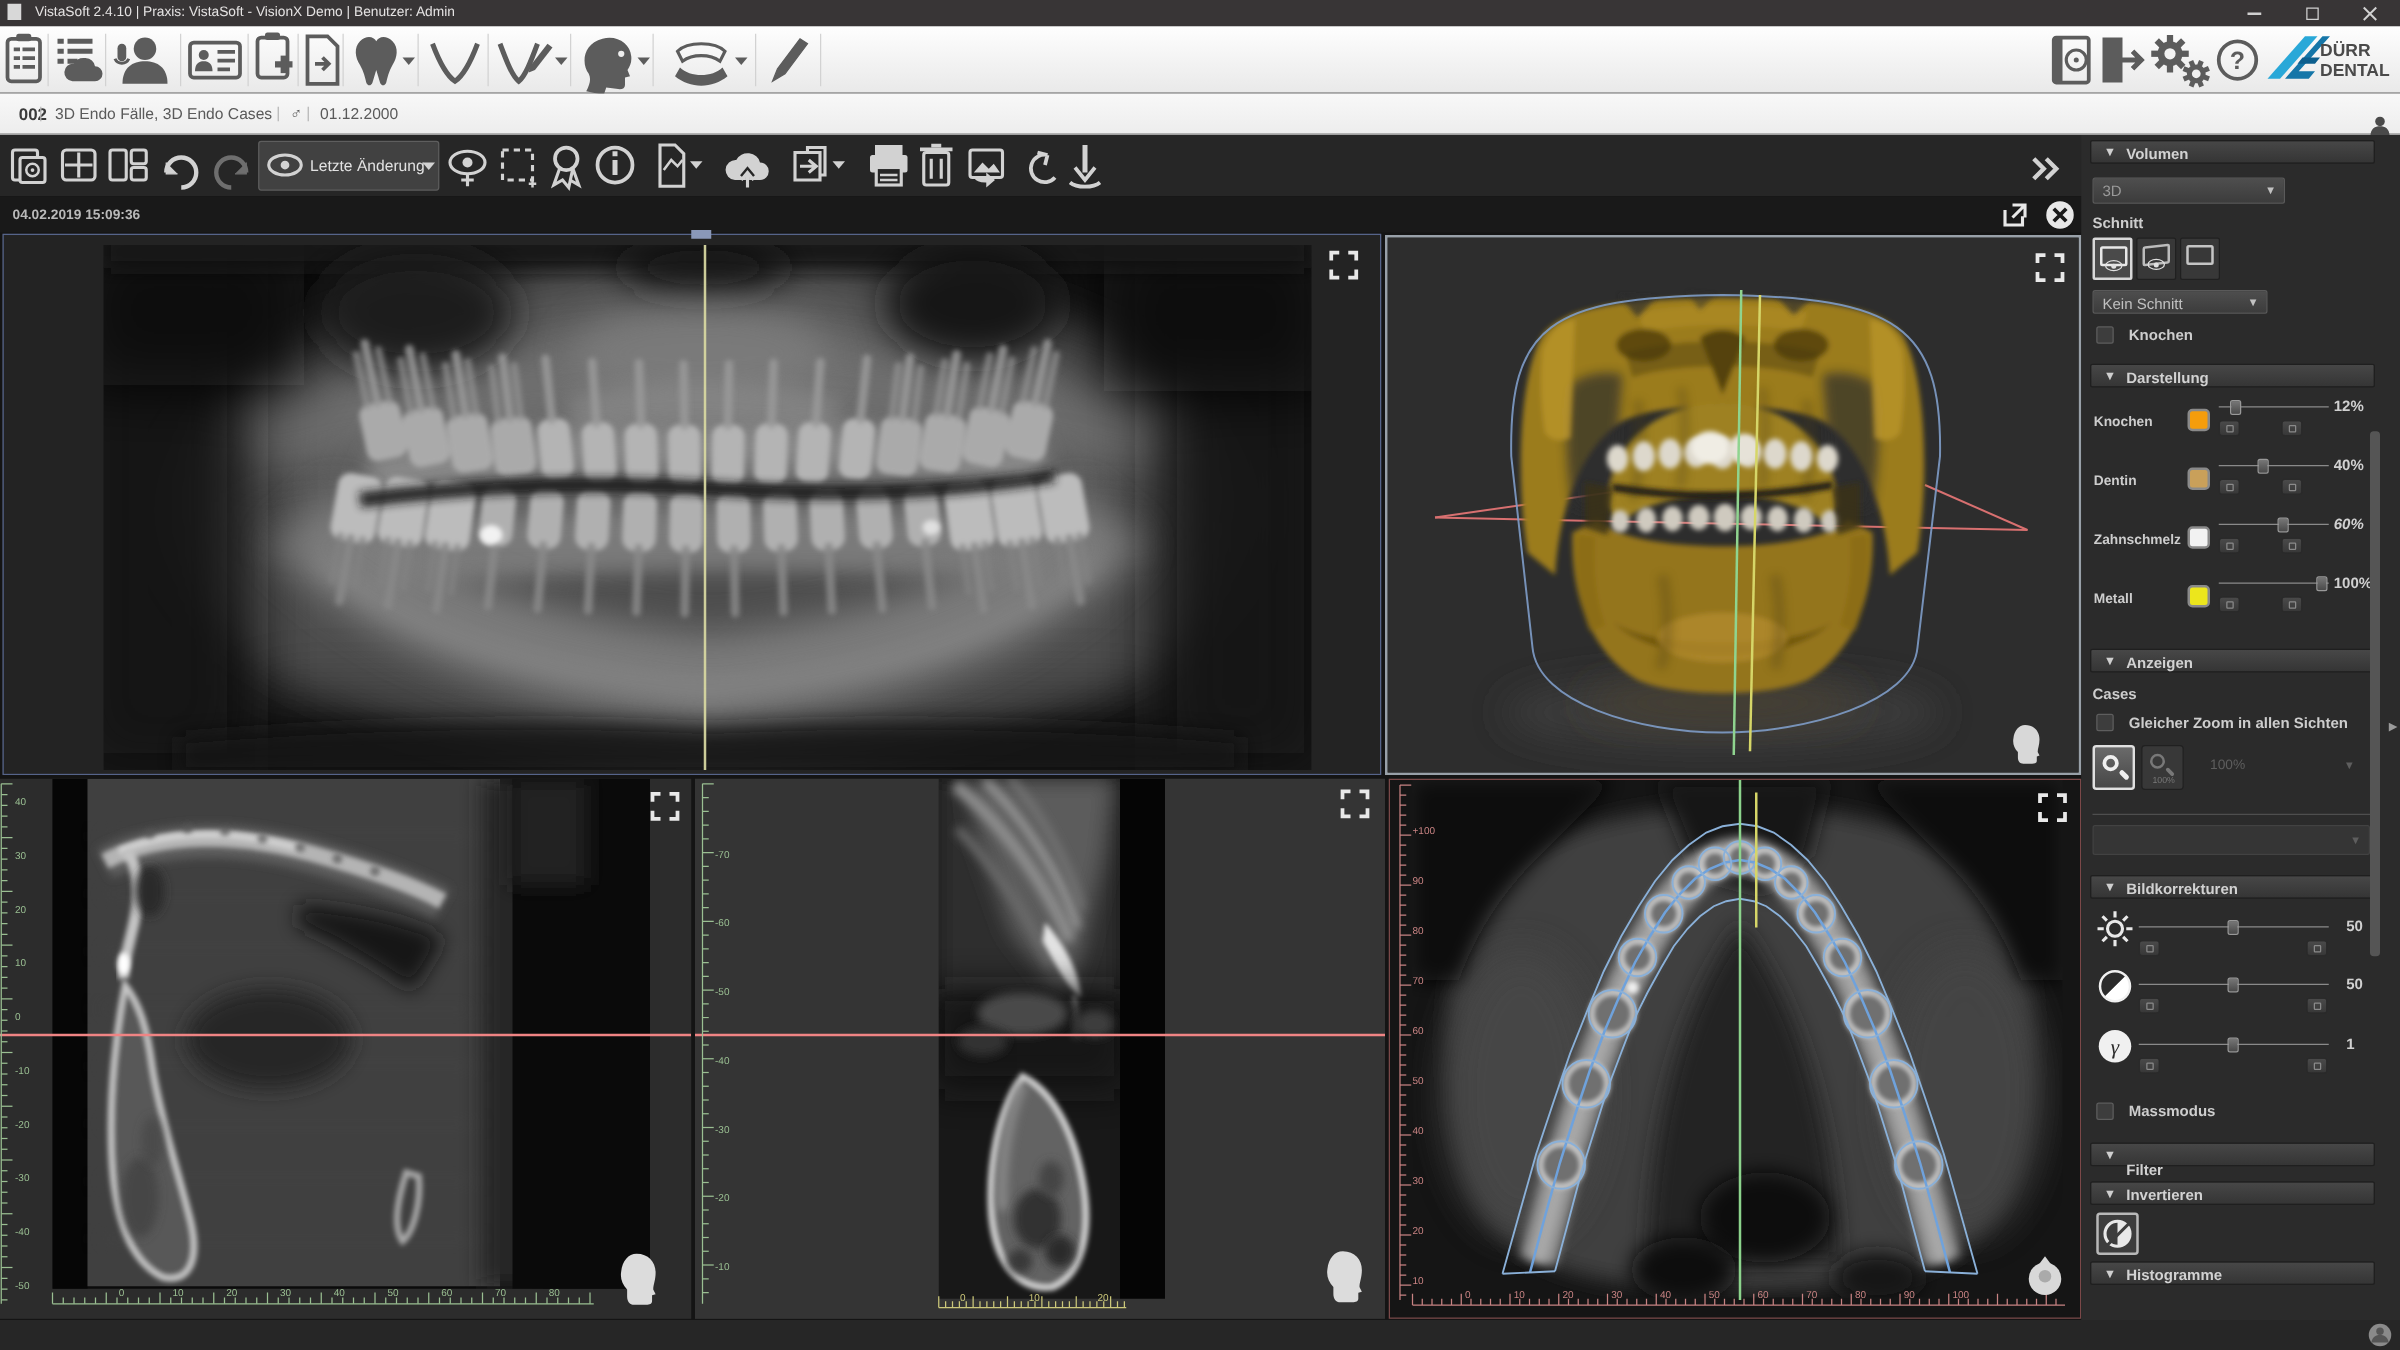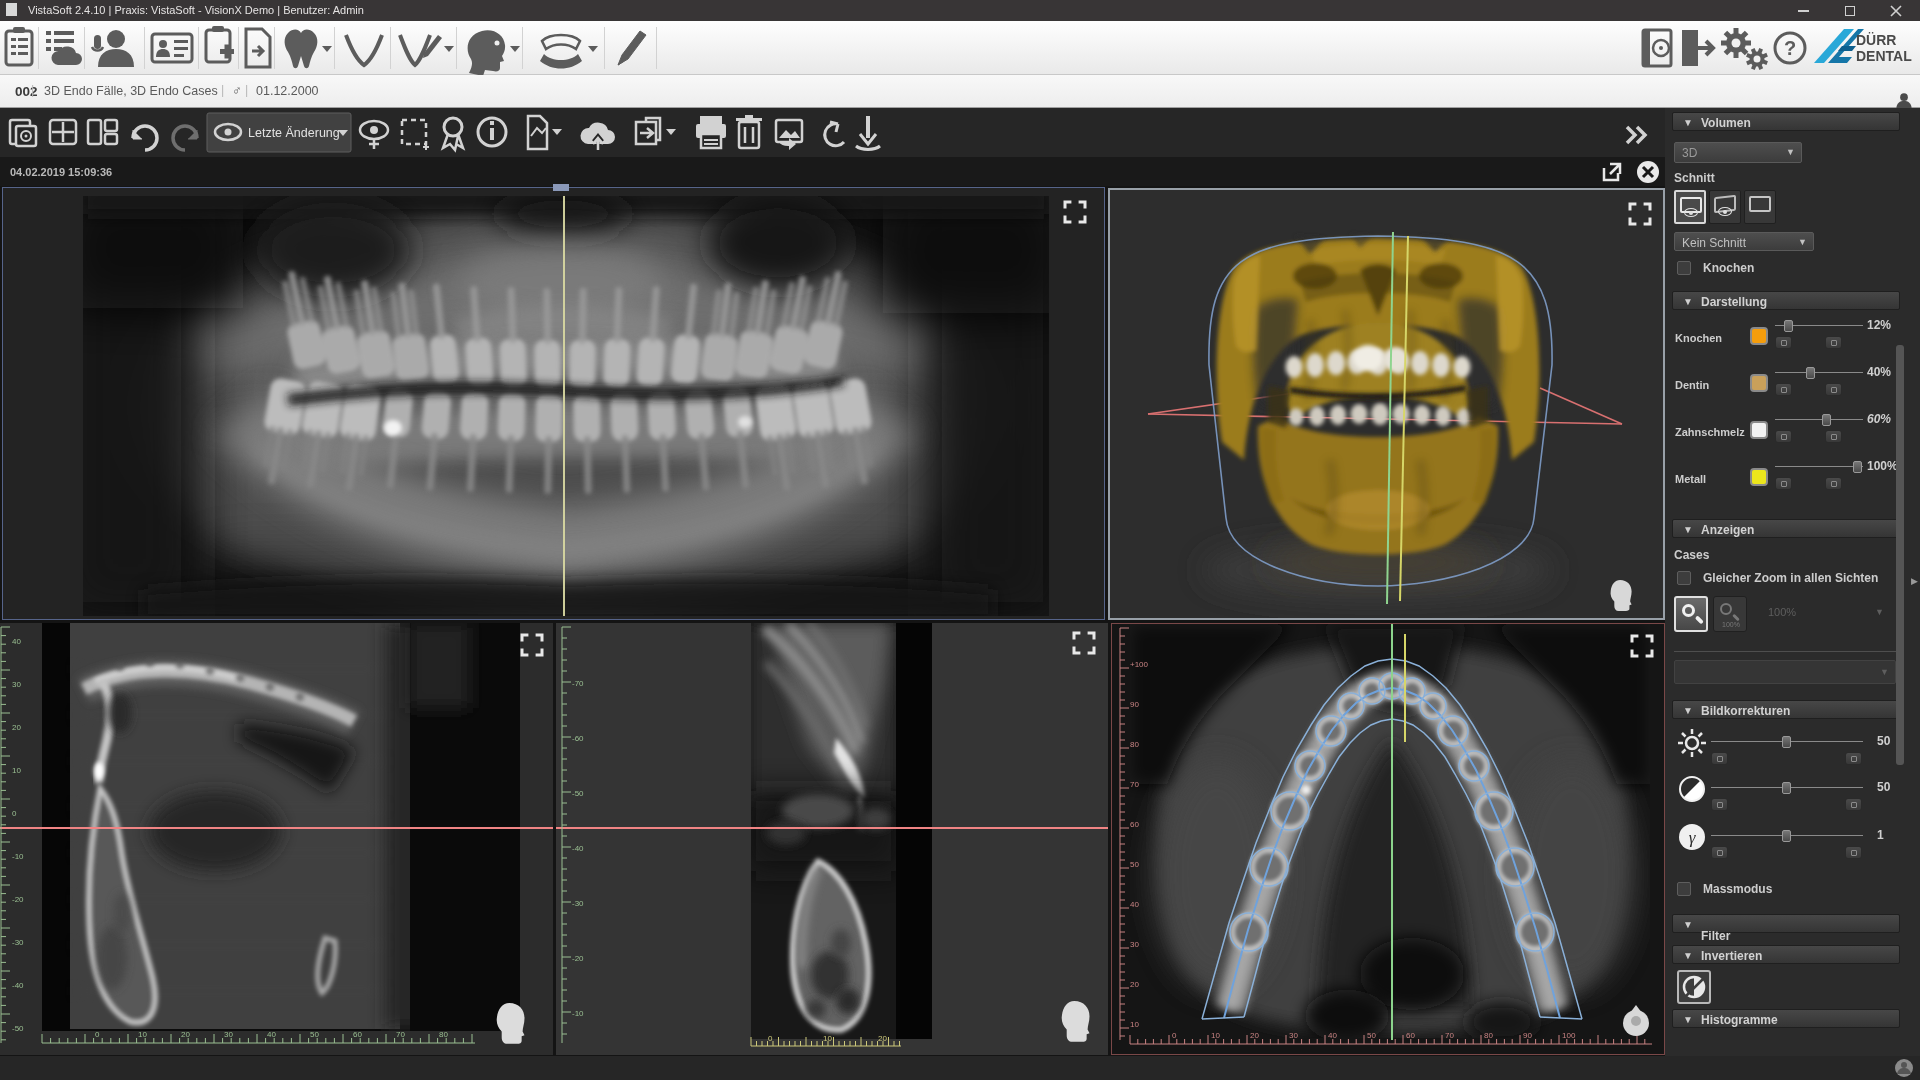--- a/index.html
+++ b/index.html
@@ -1052,21 +1052,21 @@
       <path d="M533.6,12 H540 V18.4" fill="none" stroke="#e8e8e8" stroke-width="3"></path>
       <path d="M540,25.6 V32 H533.6" fill="none" stroke="#e8e8e8" stroke-width="3"></path>
       <path d="M526.4,32 H520 V25.6" fill="none" stroke="#e8e8e8" stroke-width="3"></path>
     </svg>
   </div>
 <div class="abs" id="sidebar">
     <div style="position:absolute;left:7px;top:4px;width:228px;height:19px;background:linear-gradient(#474747,#353535);border:1px solid #1f1f1f;border-radius:2px;">
 <span style="position:absolute;left:10px;top:4px;font-size:10px;color:#cfcfcf;">▼</span>
 <span style="position:absolute;left:28px;top:3px;font-size:12px;font-weight:bold;color:#d2d2d2;">Volumen</span>
     </div>
-    <div style="position:absolute;left:9px;top:34px;width:128px;height:21px;background:linear-gradient(#4e4e4e,#3c3c3c);border:1px solid #5a5a5a;border-radius:2px;">
+    <div style="position:absolute;left:9px;top:34px;width:154px;height:21px;background:linear-gradient(#4e4e4e,#3c3c3c);border:1px solid #5a5a5a;border-radius:2px;">
 <span style="position:absolute;left:7px;top:3px;font-size:12px;color:#9a9a9a;">3D</span>
 <span style="position:absolute;right:6px;top:4px;font-size:9px;color:#c2c2c2;">▼</span>
     </div>
     <span style="position:absolute;left:9px;top:63px;font-size:12px;font-weight:bold;color:#cdcdcd;">Schnitt</span>
     <div style="position:absolute;left:9px;top:82px;width:32px;height:34px;background:#4a4a4a;border:2px solid #d8d8d8;border-radius:2px;">
 <div style="position:absolute;left:4px;top:5px;width:22px;height:16px;border:2.5px solid #e8e8e8;border-radius:2px;opacity:1;"></div>
       <div style="position:absolute;left:8px;top:16px;width:14px;height:9px;border:1.5px solid #e0e0e0;border-radius:50%;"></div>
       <div style="position:absolute;left:13px;top:19px;width:4px;height:4px;background:#e0e0e0;border-radius:50%;"></div>
     </div>
     <div style="position:absolute;left:44px;top:82px;width:32px;height:34px;background:#383838;border:1px solid #202020;border-radius:2px;">

